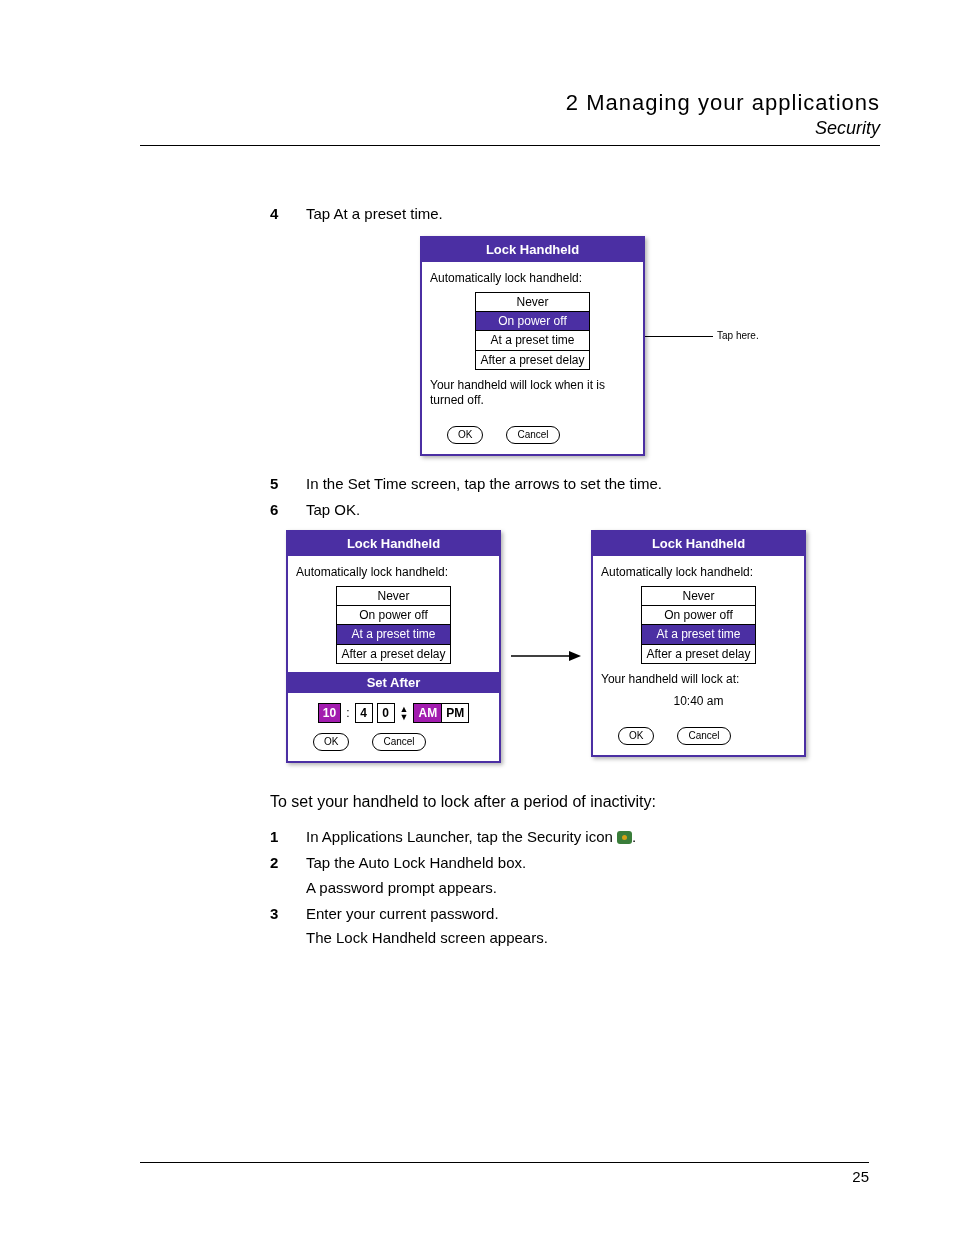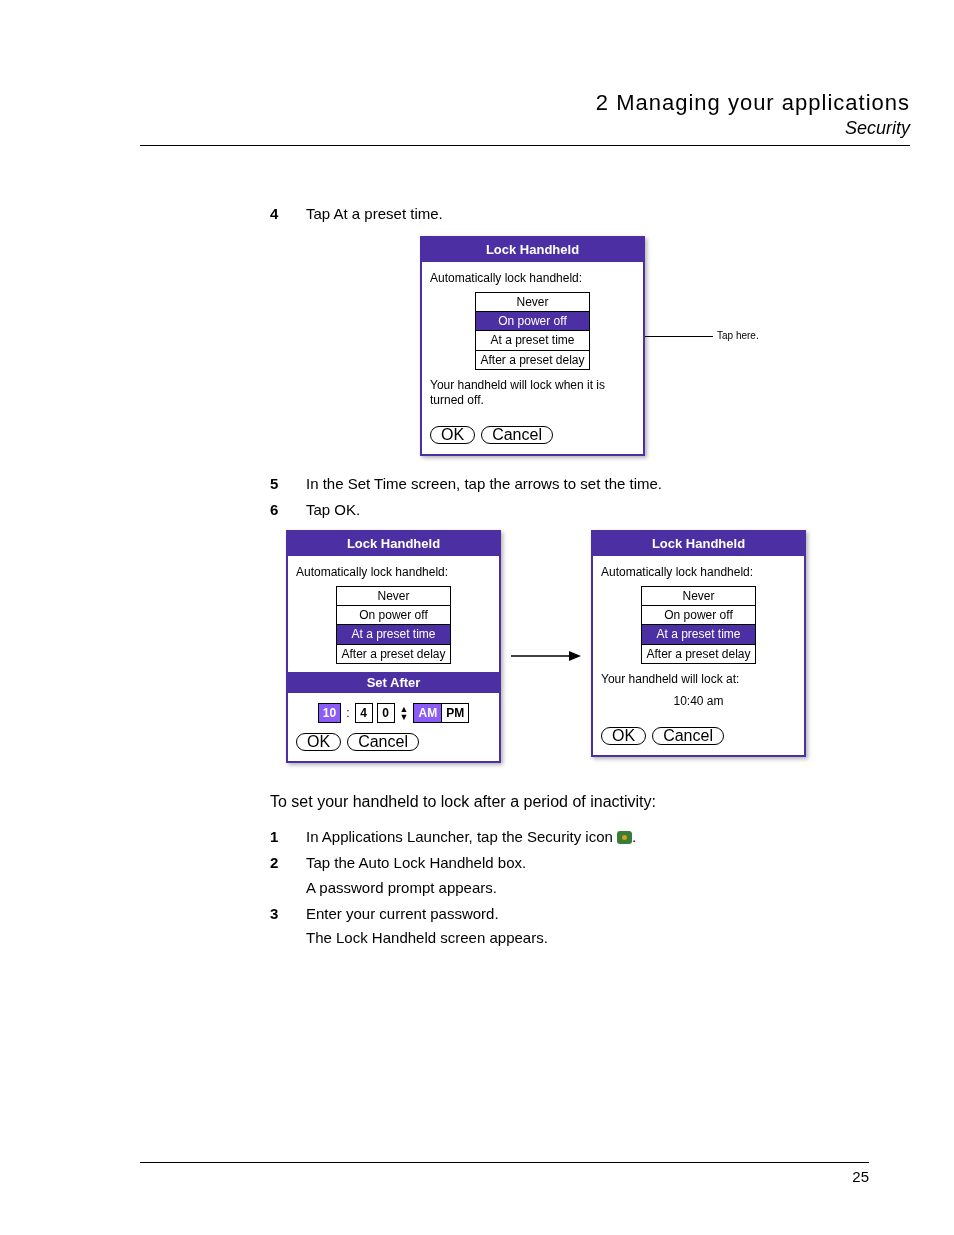--- a/index.html
+++ b/index.html
@@ -5,21 +5,21 @@
   * { box-sizing: border-box; margin: 0; padding: 0; }
   body {
     width: 954px;
     height: 1235px;
     background: #fff;
     font-family: "Segoe UI", "Helvetica Neue", Arial, sans-serif;
     color: #000;
     position: relative;
   }
   .page {
-    padding: 90px 44px 50px 140px;
+    padding: 90px 74px 50px 140px;
   }
   .header {
     text-align: right;
     margin-bottom: 10px;
   }
   .chapter-title {
     font-size: 22px;
     letter-spacing: 1px;
     font-weight: 400;
   }
@@ -101,23 +101,24 @@
   .palm-desc {
     font-size: 12px;
     line-height: 1.25;
     margin-bottom: 18px;
   }
   .palm-buttons { display: flex; gap: 6px; }
   .palm-btn {
     border: 1px solid #000;
     border-radius: 10px;
     padding: 0px 10px;
-    font-size: 16px;
+    font-size: 10px;
     background: #fff;
     line-height: 16px;
+    margin-left: 17px;
   }
   .palm-sub-titlebar {
     background: #4b2fa3;
     color: #fff;
     font-weight: bold;
     font-size: 13px;
     text-align: center;
     padding: 2px 0;
     margin: 0 -8px;
   }
@@ -130,21 +131,21 @@
   }
   .time-box {
     border: 1px solid #000;
     font-size: 12px;
     font-weight: bold;
     padding: 1px 4px;
     min-width: 18px;
     text-align: center;
     background: #fff;
   }
-  .time-box.selected { background: #8b5cf6; color: #fff; }
+  .time-box.selected { background: #a21caf; color: #fff; }
   .spinner {
     display: flex;
     flex-direction: column;
     font-size: 9px;
     line-height: 8px;
   }
   .ampm-group { display: flex; }
   .callout {
     display: flex;
     align-items: center;

